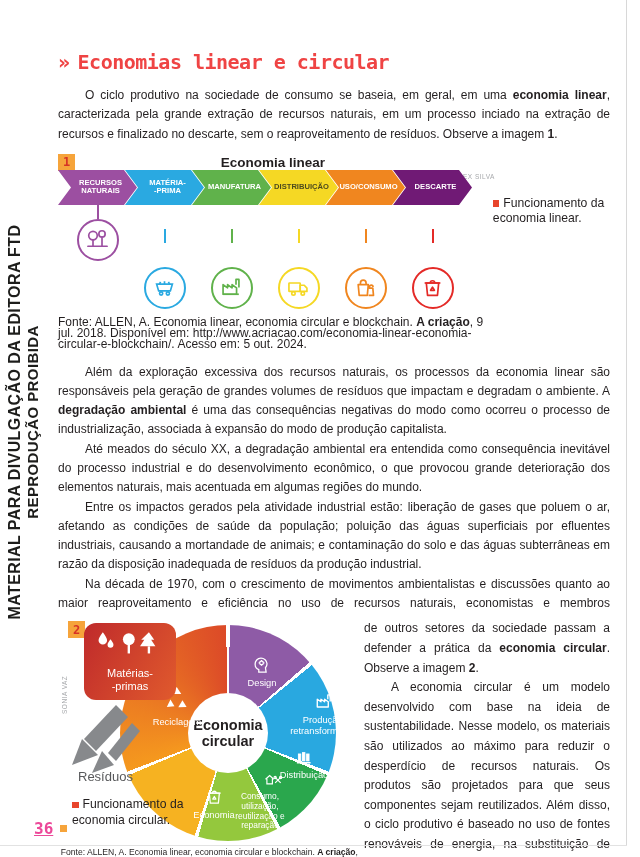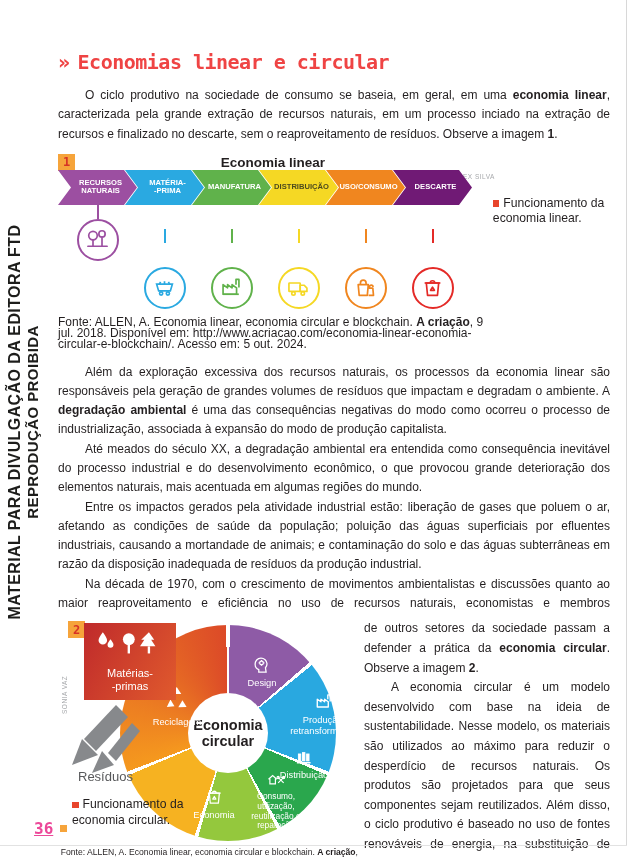--- a/index.html
+++ b/index.html
@@ -50,36 +50,36 @@
   .source { font-size:12px; line-height:11.2px; margin-top:8px; width:440px; }
 
   
   .fig2row { display:flex; margin-top:6px; }
   .fig2 { position:relative; width:300px; height:276px; flex:none; }
   .fig2 .numbox { position:absolute; left:10px; top:2px; }
   .credit-v { position:absolute; left:3px; top:95px; transform:rotate(-90deg);
               transform-origin:left top; font-size:6.5px; letter-spacing:.5px; white-space:nowrap; }
   .inputbox { position:absolute; left:26px; top:4px; width:92px; height:77px; color:#fff;
               display:flex; flex-direction:column; align-items:center; justify-content:flex-end;
-              padding-bottom:7px; z-index:3; }
+              padding-bottom:7px; z-index:3;border-radius:12px; }
   .inputbox svg { position:absolute; top:8px; left:8px; width:76px; height:26px; }
   .inputbox .lbl { font-size:11px; line-height:13px; white-space:pre-line; text-align:center; }
   .donut { position:absolute; left:62px; top:6px; width:216px; height:216px; }
   .ring { position:absolute; inset:0; border-radius:50%; }
   .hole { position:absolute; left:68px; top:68px; width:80px; height:80px; border-radius:50%;
           background:#fff; display:flex; align-items:center; justify-content:center;
           font-weight:bold; font-size:14.5px; line-height:16px; text-align:center; white-space:pre-line; }
   .seg { position:absolute; transform:translate(-50%,-50%); display:flex; flex-direction:column;
          align-items:center; color:#fff; z-index:2; }
   .seg .slabel { font-size:9.3px; line-height:10.5px; text-align:center; white-space:pre-line; }
   .seg svg { width:22px; height:22px; margin-bottom:2px; }
   .seg-0 { left:142px; top:46px; }
   .seg-1 { left:204px; top:88px; }
   .seg-2 { left:184px; top:138px; }
-  .seg-3 { left:156px; top:174px; }
+  .seg-3 { left:140px; top:174px;align-items:flex-end; }
   .seg-3 .slabel { font-size:8.4px; line-height:9.6px; }
   .seg-4 { left:94px; top:178px; }
   .seg-5 { left:57px; top:80px; }
   .seg-5 svg { width:32px; height:32px; }
   .res-arrows { position:absolute; left:8px; top:84px; width:84px; height:84px; }
   .res-label { position:absolute; left:20px; top:150px; font-size:13px; color:#58595b; }
   .fig2-caption { position:absolute; left:14px; top:178px; width:112px; font-size:12.2px; line-height:15.5px; }
   .fig2-source { position:absolute; left:0; top:228px; width:300px; text-align:right;
                  font-size:8.6px; line-height:11.2px; }
   .col2 { width:252px; margin-left:6px; }

